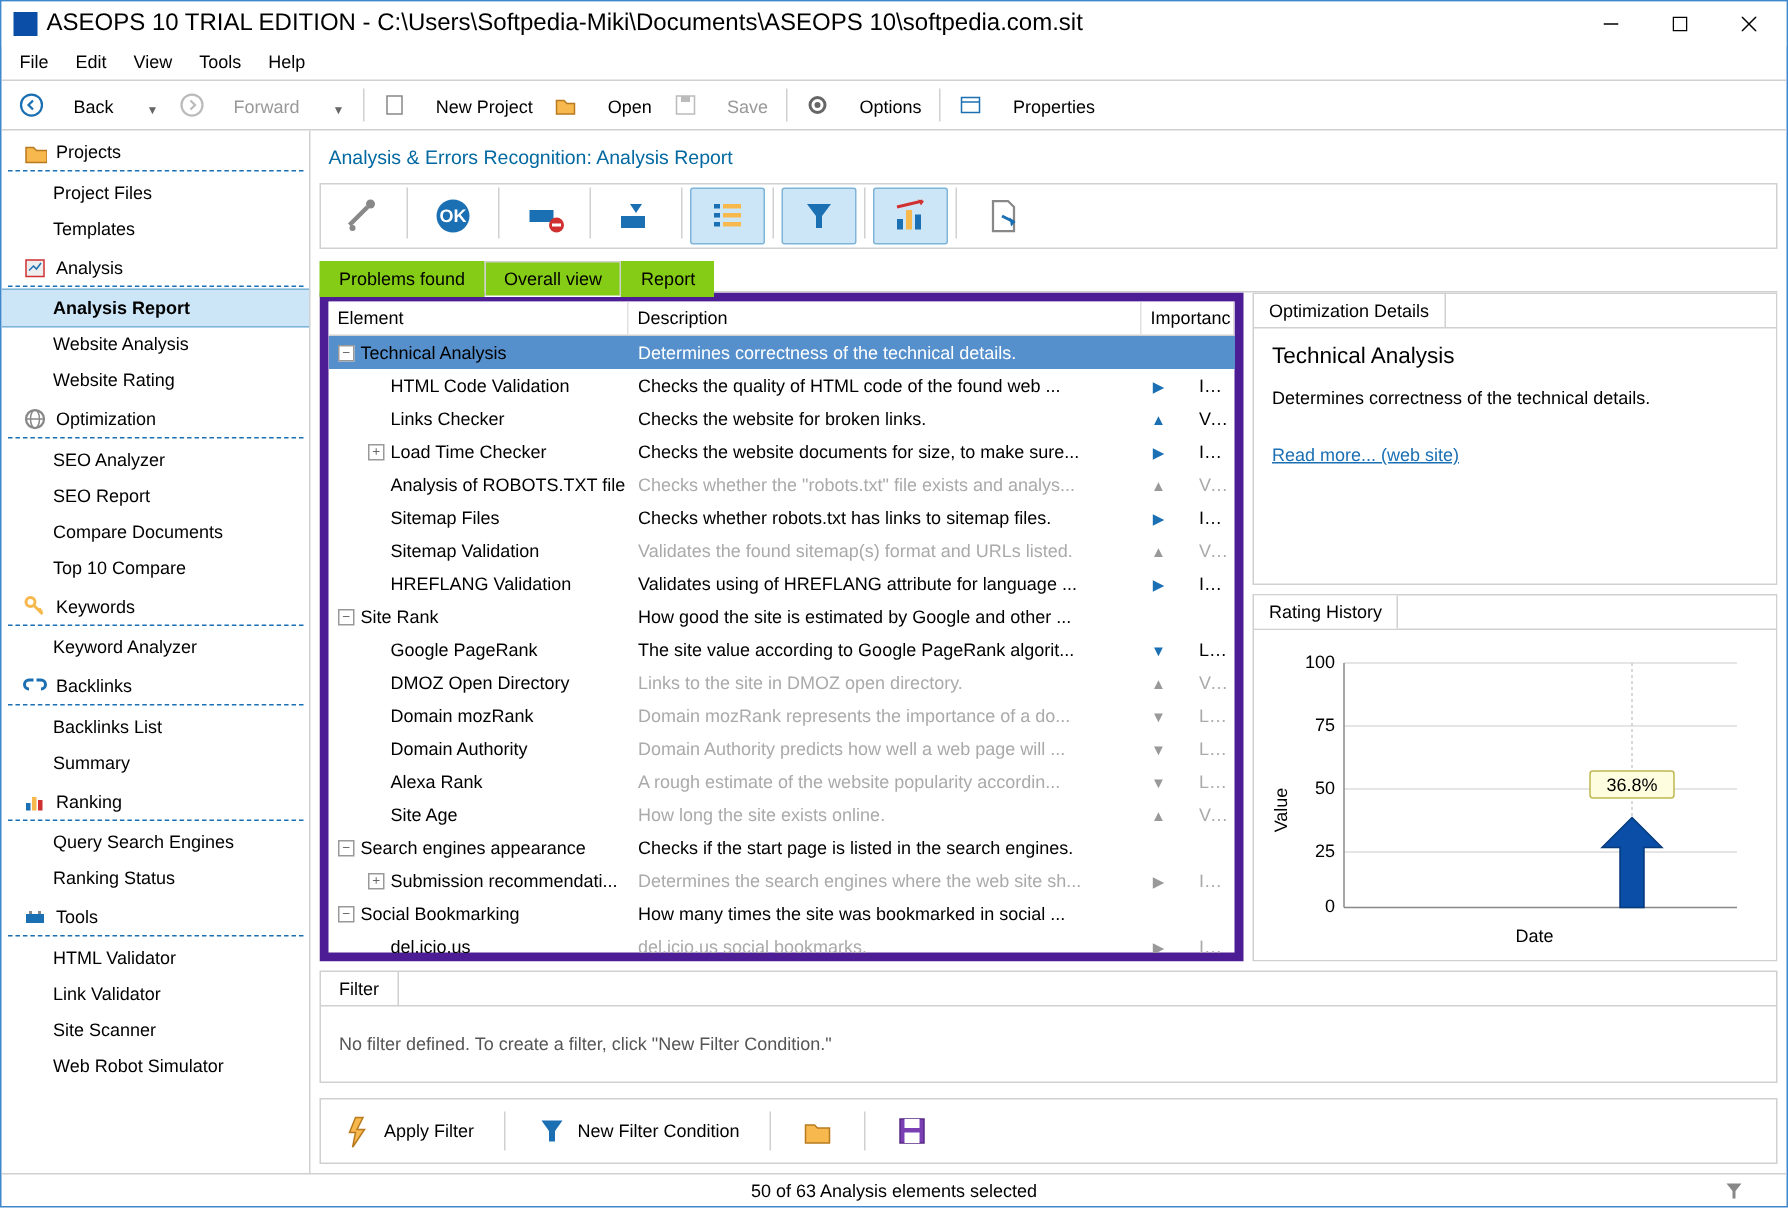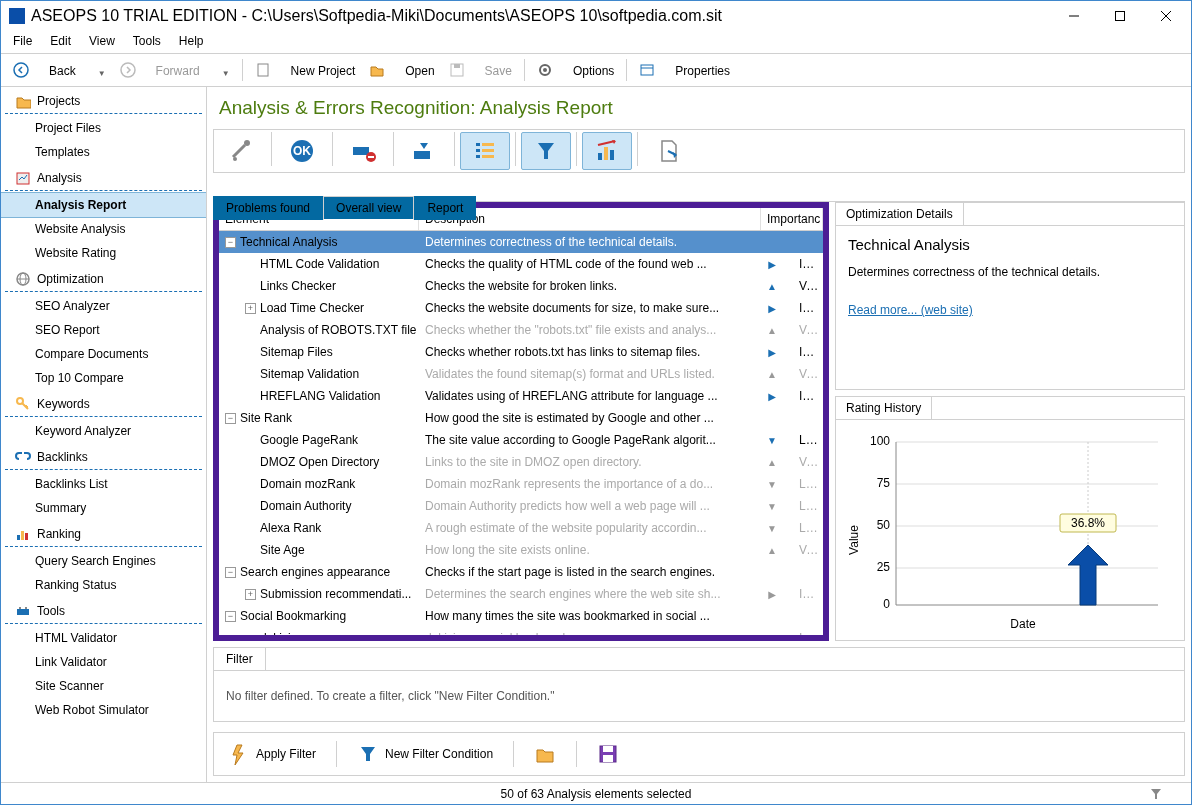--- a/index.html
+++ b/index.html
@@ -14,27 +14,27 @@
 .tb-btn{display:flex;align-items:flex-end;gap:20px;padding:4px 6px;cursor:pointer;border-radius:2px}
 .tb-btn.disabled{color:#999;cursor:default}
 .tb-sep{width:1px;height:22px;background:#d0d0d0;margin:0 4px}
 .dropdown-arrow{font-size:8px;color:#666;margin-left:2px}
 .main{flex:1;display:flex;overflow:hidden}
 .sidebar{width:206px;border-right:1px solid #d0d0d0;overflow-y:scroll;background:#fff}
 .sb-group{padding:4px 10px;color:#1b6fb3;display:flex;align-items:center;gap:6px;cursor:pointer;border-bottom:1px dashed #1b6fb3;margin:2px 4px}
 .sb-item{padding:5px 10px 5px 34px;cursor:pointer}
 .sb-item.selected{background:#cde6f7;font-weight:600;border:1px solid #7eb4d8;margin:-1px}
 .content{flex:1;display:flex;flex-direction:column;overflow:hidden}
-.content-title{font-size:19px;padding:10px 12px;color:#4d7c0f}
+.content-title{font-size:13px;padding:10px 12px;color:#0369a1}
 .big-toolbar{height:44px;border:1px solid #d0d0d0;margin:0 6px;display:flex;padding:2px;gap:2px}
 .big-btn{width:50px;height:38px;display:flex;align-items:center;justify-content:center;cursor:pointer;border:1px solid transparent;border-radius:2px}
 .big-btn.active{background:#cde6f7;border-color:#7eb4d8}
 .big-sep{width:1px;height:34px;background:#d0d0d0;margin:0 3px}
 .tabs{display:flex;margin:4px 6px 0;border-bottom:1px solid #d0d0d0}
-.tab{padding:4px 12px;cursor:pointer;border:1px solid transparent;border-bottom:none;position:relative;top:19px;background:#0369a1}
+.tab{padding:4px 12px;cursor:pointer;border:1px solid transparent;border-bottom:none;position:relative;top:4px;background:#84cc16}
 .tab.active{border-color:#d0d0d0;border-bottom:1px solid #fff}
 .mid{flex:1;display:flex;margin:0 6px;gap:6px;overflow:hidden}
 .table-wrap{flex:1;border:6px solid #4c1d95;overflow:hidden;display:flex;flex-direction:column}
 .thead{display:flex;background:#fff;border-bottom:1px solid #d0d0d0}
 .th{padding:4px 6px;border-right:1px solid #e0e0e0;font-weight:400}
 .th1{width:200px}.th2{flex:1}.th3{width:62px}
 .tbody{flex:1;overflow:auto}
 .tr{display:flex;padding:2px 0;align-items:center}
 .tr.sel{background:#5590cc;color:#fff}
 .tr.sel .td{color:#fff}

